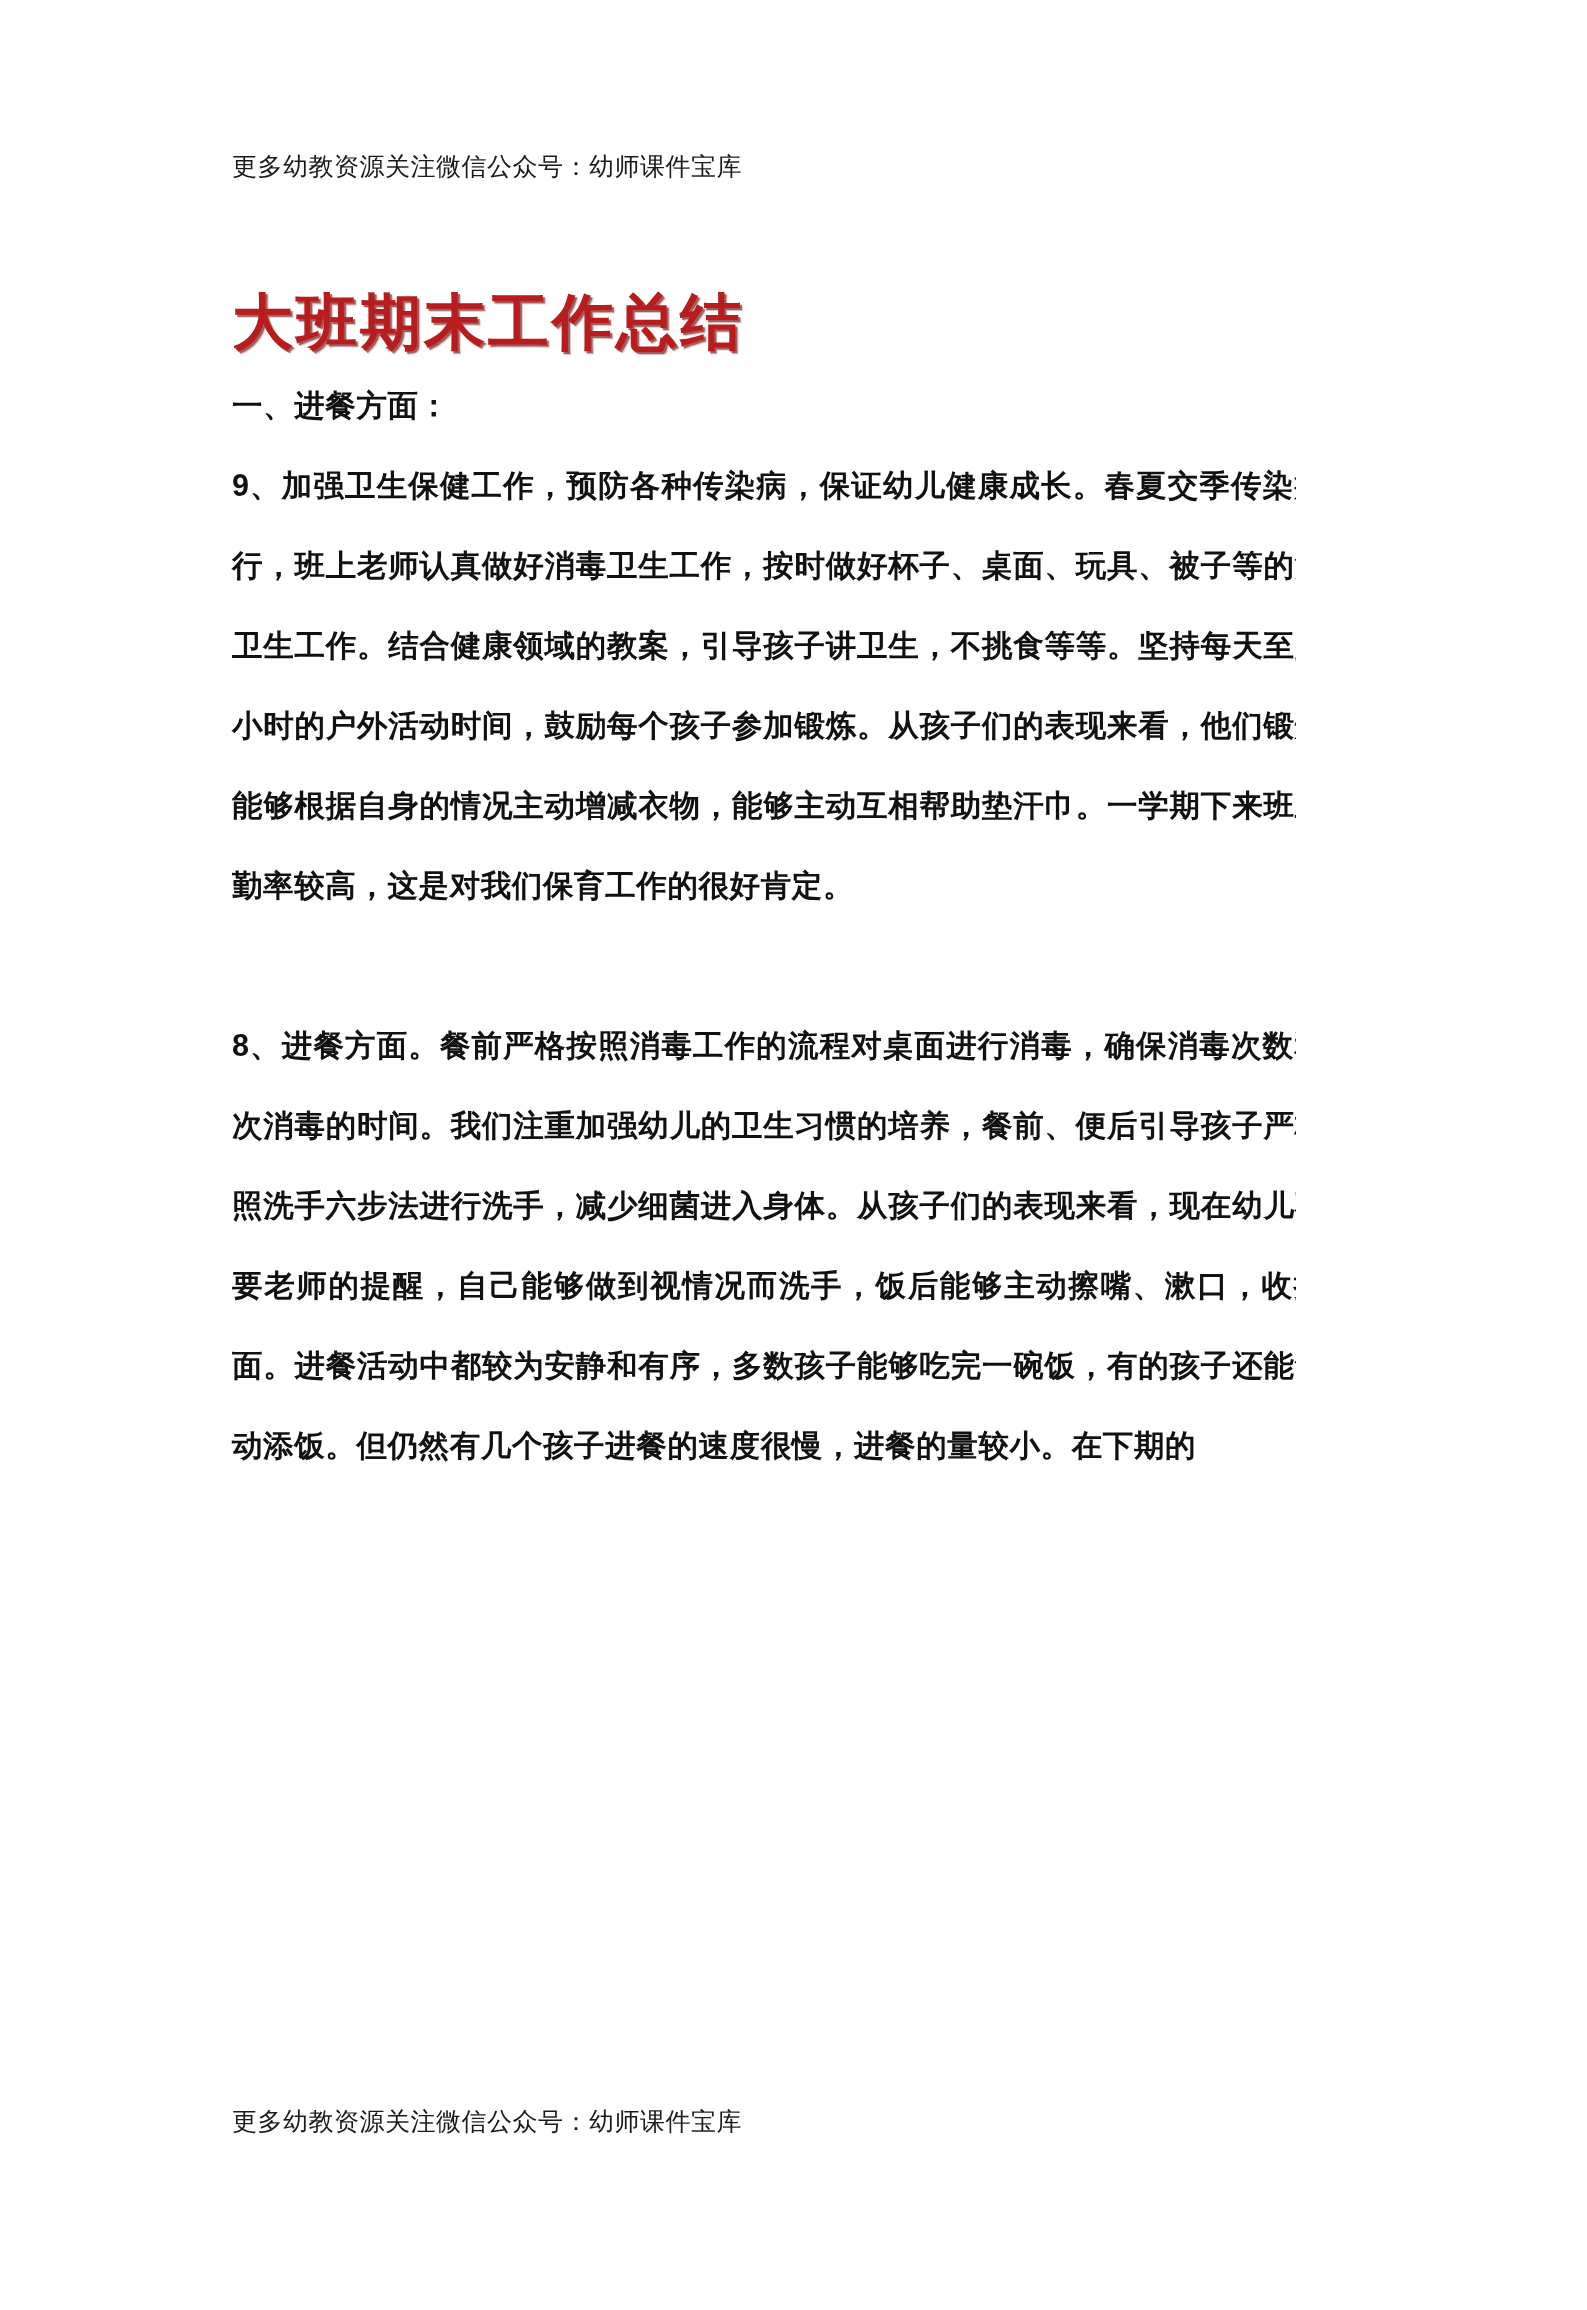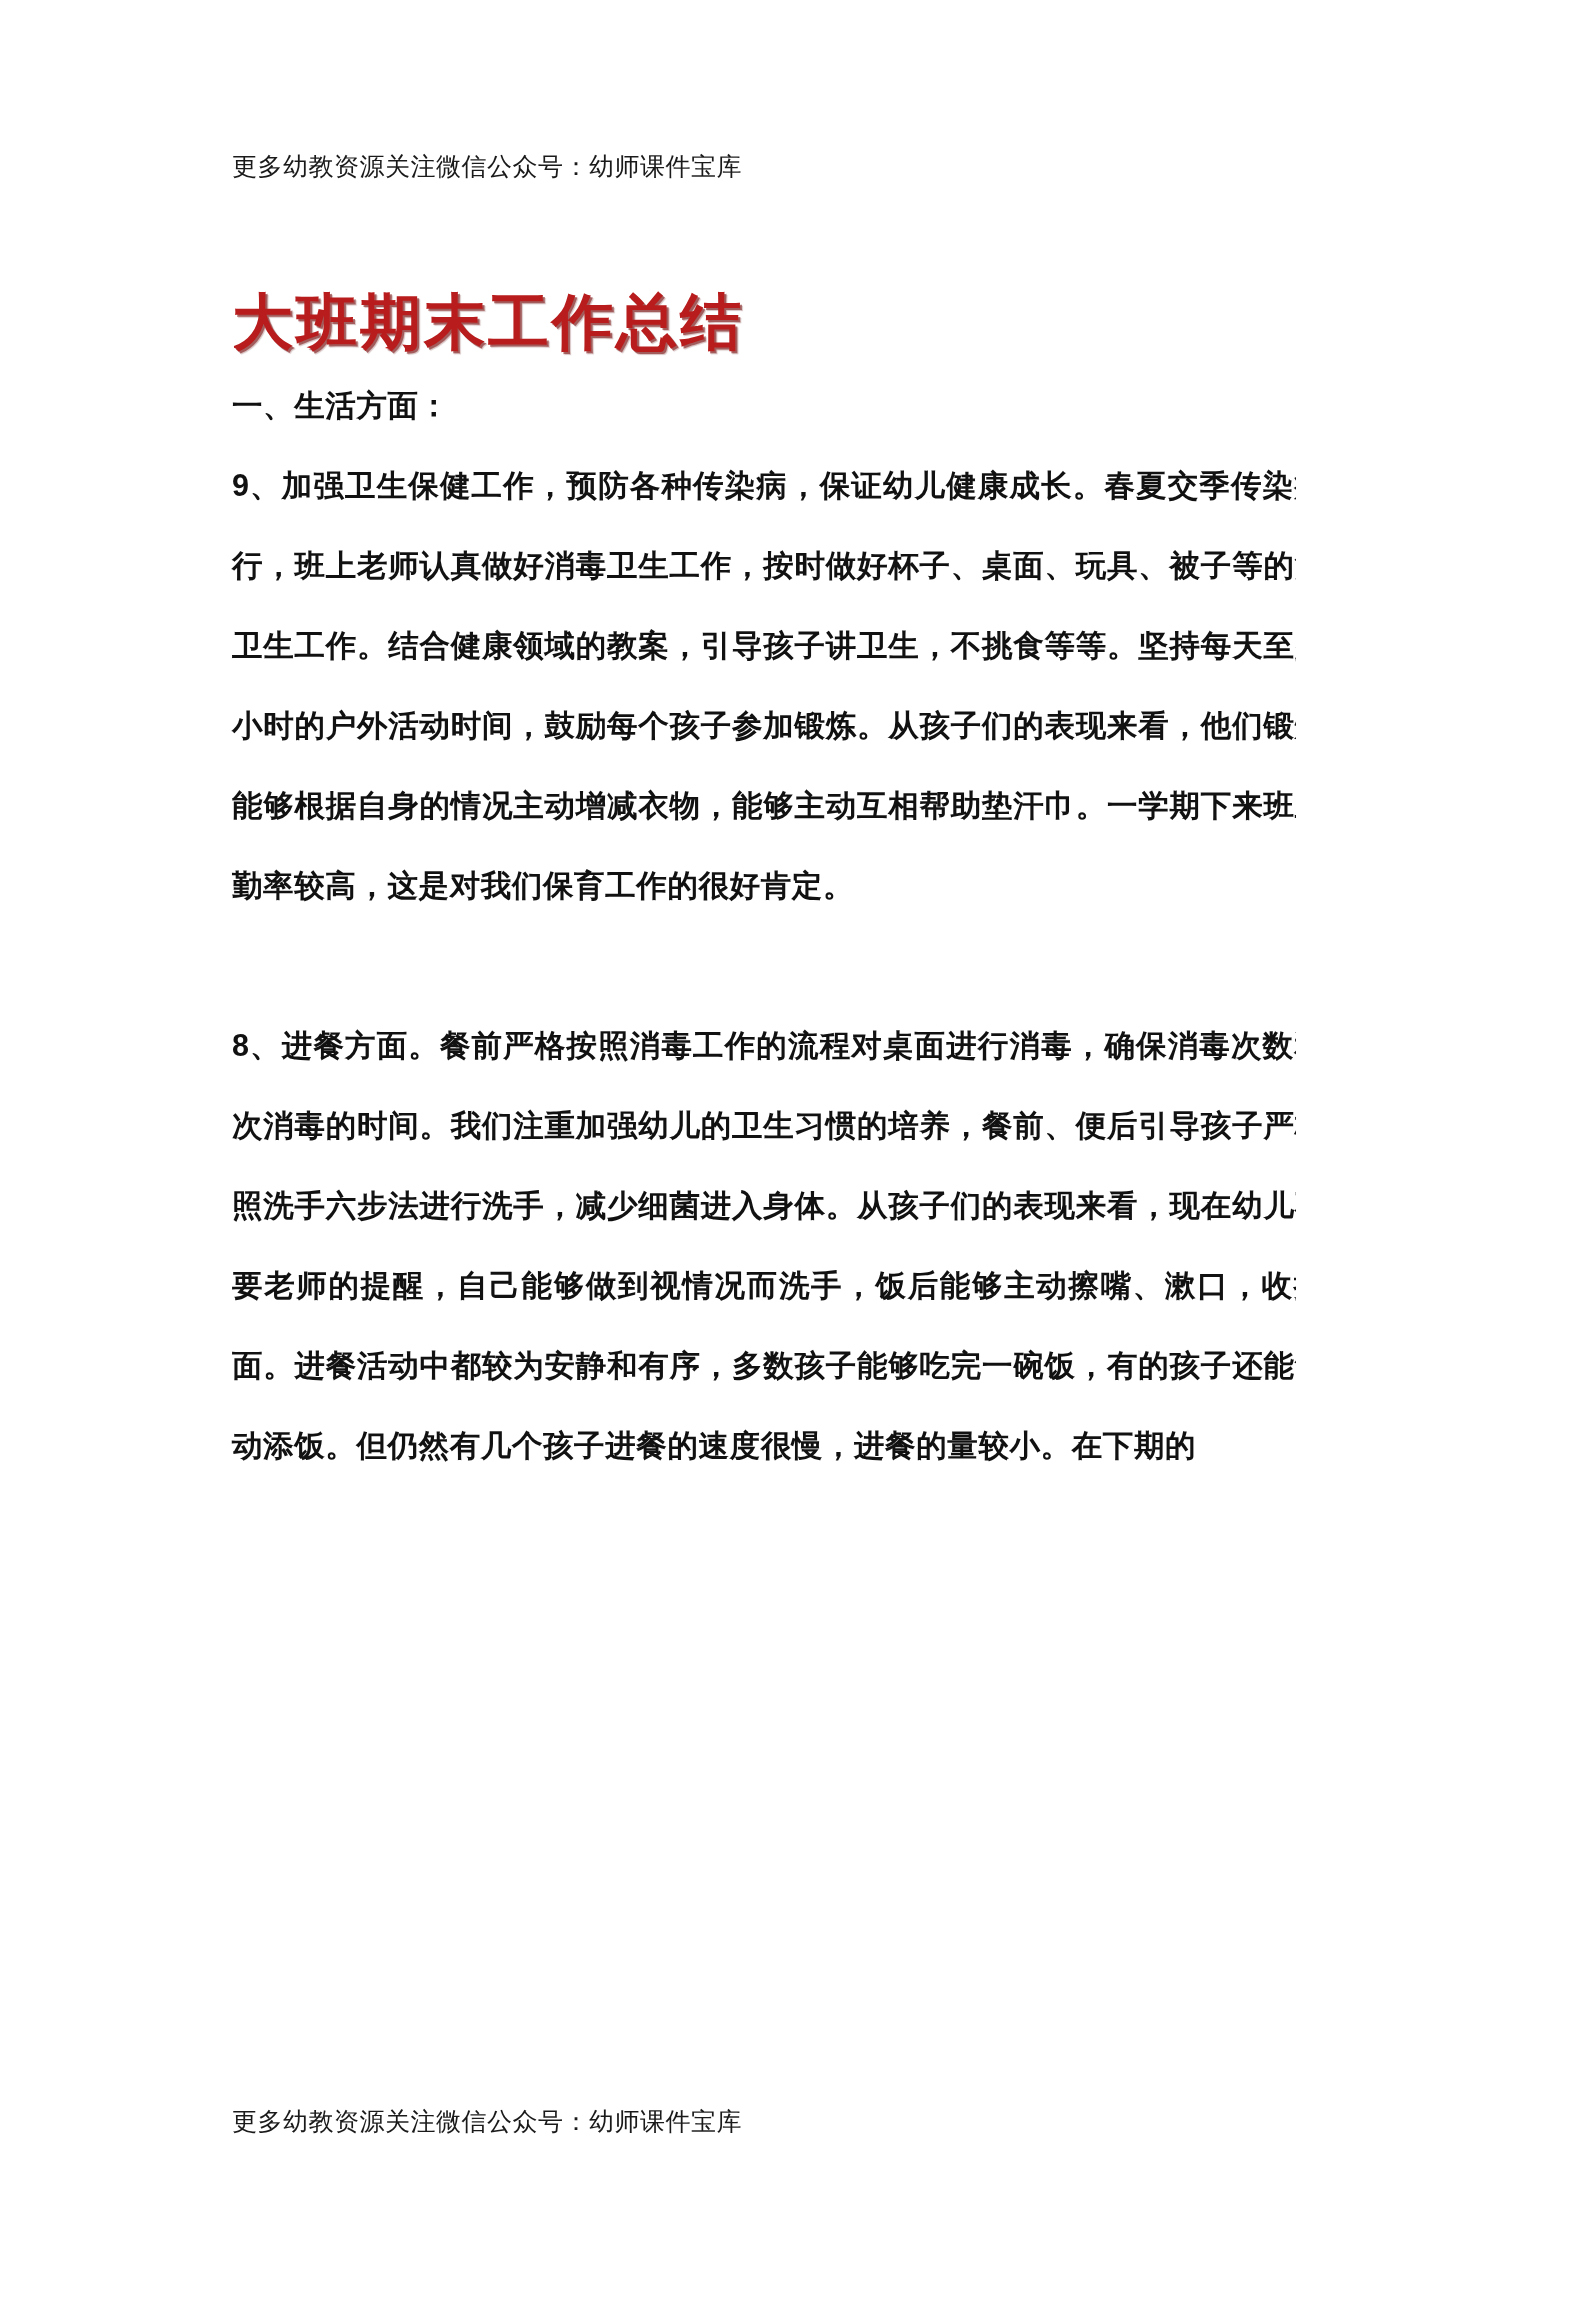--- a/index.html
+++ b/index.html
@@ -77,21 +77,21 @@
 <body>
 
 <div class="page">
 
   <div class="runhead top">更多幼教资源关注微信公众号：幼师课件宝库</div>
 
   <h1 class="doc-title">大班期末工作总结</h1>
 
   <div class="body-block">
 
-    <p class="para short">一、生活方面：</p>
+    <p class="para short">一、进餐方面：</p>
 
     <p class="para">9、加强卫生保健工作，预防各种传染病，保证幼儿健康成长。春夏交季传染病流行，班上老师认真做好消毒卫生工作，按时做好杯子、桌面、玩具、被子等的消毒卫生工作。结合健康领域的教案，引导孩子讲卫生，不挑食等等。坚持每天至少两小时的户外活动时间，鼓励每个孩子参加锻炼。从孩子们的表现来看，他们锻炼时能够根据自身的情况主动增减衣物，能够主动互相帮助垫汗巾。一学期下来班上出勤率较高，这是对我们保育工作的很好肯定。</p>
 
     <p class="para spacer-before">8、进餐方面。餐前严格按照消毒工作的流程对桌面进行消毒，确保消毒次数和每次消毒的时间。我们注重加强幼儿的卫生习惯的培养，餐前、便后引导孩子严格按照洗手六步法进行洗手，减少细菌进入身体。从孩子们的表现来看，现在幼儿不需要老师的提醒，自己能够做到视情况而洗手，饭后能够主动擦嘴、漱口，收拾桌面。进餐活动中都较为安静和有序，多数孩子能够吃完一碗饭，有的孩子还能够主动添饭。但仍然有几个孩子进餐的速度很慢，进餐的量较小。在下期的</p>
   </div>
 
   <div class="runhead bottom">更多幼教资源关注微信公众号：幼师课件宝库</div>
 
 </div>
 

